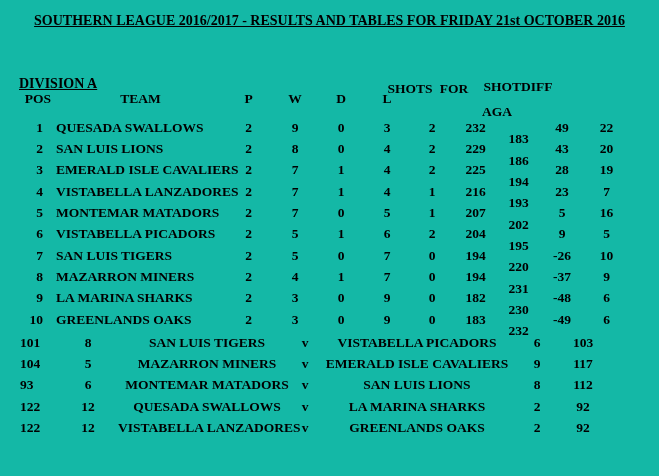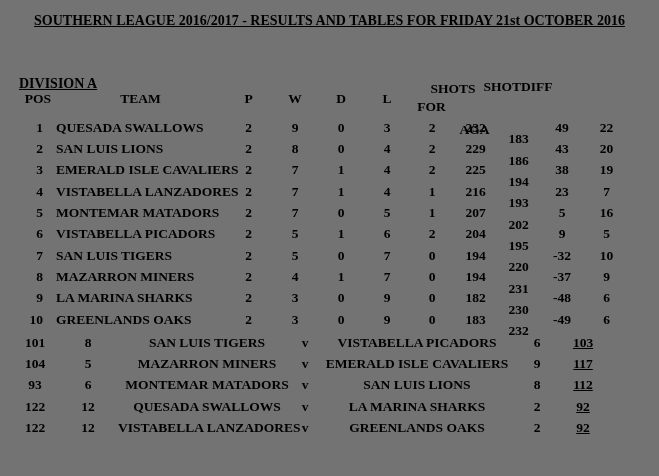--- a/index.html
+++ b/index.html
@@ -1,17 +1,17 @@
 <!DOCTYPE html>
 <html><head>
 <meta charset="utf-8">
 <style>
   html,body { margin:0; padding:0; background:#ffffff; }
   .page {
-    position:relative; width:659px; height:476px; background:#737373;
+    position:relative; width:659px; height:476px; background:#14b8a6;
     font-family:"Liberation Serif", serif; font-weight:700; color:#000;
     overflow:hidden;
   }
   .title {
     position:absolute; top:13px; left:0; width:100%;
     text-align:center; font-size:14px; text-decoration:underline;
     white-space:nowrap;
   }
   .division {
     position:absolute; top:43px; left:19px;
@@ -29,43 +29,43 @@
   .w-p    { width:47px; }
   .w-w    { width:46px; }
   .w-d    { width:46px; }
   .w-l    { width:46px; }
   .w-wins { width:44px; }
   .w-for  { width:43px;font-family:Liberation Serif, serif; }
   .w-aga  { width:43px;margin-top:23px; }
   .w-diff { width:44px; }
   .w-pts  { width:45px; }
 
-  .shots-group { width:86px; display:flex; flex-direction:column; }
+  .shots-group { width:86px; display:flex; flex-direction:row; justify-content:center; }
   .shots-top { text-align:center; line-height:18px; }
   .shots-sub { display:flex; line-height:18px; }
   .shots-sub div { text-align:center; }
   .diff-col { display:flex; flex-direction:row; justify-content:center; line-height:14px; text-align:center; }
 
   .srows { position:absolute; top:117px; left:20px; font-size:13.5px; }
   .srow { display:flex; height:21.35px; align-items:center; }
   .cell { text-align:center; }
   .cell-pos { width:36px; text-align:right; padding-right:13px; box-sizing:border-box; }
   .cell-team { width:169px; text-align:left; white-space:nowrap; }
 
   
   .results { position:absolute; top:332px; left:20px; font-size:13.5px; }
   .rrow { display:flex; height:21.35px; align-items:center; }
   .rc { text-align:center; white-space:nowrap; }
-  .rc-hshots { width:38px; text-align:center; padding-right:8px; box-sizing:border-box; }
+  .rc-hshots { width:38px; text-align:left; padding-right:8px; box-sizing:border-box; }
   .rc-hpts   { width:60px; }
   .rc-hteam  { width:178px; }
   .rc-v      { width:18px; }
   .rc-ateam  { width:206px; }
   .rc-apts   { width:34px; }
-  .rc-ashots { width:58px;text-decoration:underline; }
+  .rc-ashots { width:58px; }
 </style>
 </head>
 <body>
 
 <div class="page">
 
   <div class="title">SOUTHERN LEAGUE 2016/2017 - RESULTS AND TABLES FOR FRIDAY 21st OCTOBER 2016</div>
   <div class="division">DIVISION A</div>
 
   <div class="sheader">
@@ -118,21 +118,21 @@
     <div class="srow">
       <div class="cell cell-pos">3</div>
       <div class="cell cell-team">EMERALD ISLE CAVALIERS</div>
       <div class="cell w-p">2</div>
       <div class="cell w-w">7</div>
       <div class="cell w-d">1</div>
       <div class="cell w-l">4</div>
       <div class="cell w-wins">2</div>
       <div class="cell w-for">225</div>
       <div class="cell w-aga">194</div>
-      <div class="cell w-diff">38</div>
+      <div class="cell w-diff">28</div>
       <div class="cell w-pts">19</div>
     </div>
     <div class="srow">
       <div class="cell cell-pos">4</div>
       <div class="cell cell-team">VISTABELLA LANZADORES</div>
       <div class="cell w-p">2</div>
       <div class="cell w-w">7</div>
       <div class="cell w-d">1</div>
       <div class="cell w-l">4</div>
       <div class="cell w-wins">1</div>
@@ -170,21 +170,21 @@
     <div class="srow">
       <div class="cell cell-pos">7</div>
       <div class="cell cell-team">SAN LUIS TIGERS</div>
       <div class="cell w-p">2</div>
       <div class="cell w-w">5</div>
       <div class="cell w-d">0</div>
       <div class="cell w-l">7</div>
       <div class="cell w-wins">0</div>
       <div class="cell w-for">194</div>
       <div class="cell w-aga">220</div>
-      <div class="cell w-diff">-32</div>
+      <div class="cell w-diff">-26</div>
       <div class="cell w-pts">10</div>
     </div>
     <div class="srow">
       <div class="cell cell-pos">8</div>
       <div class="cell cell-team">MAZARRON MINERS</div>
       <div class="cell w-p">2</div>
       <div class="cell w-w">4</div>
       <div class="cell w-d">1</div>
       <div class="cell w-l">7</div>
       <div class="cell w-wins">0</div>

